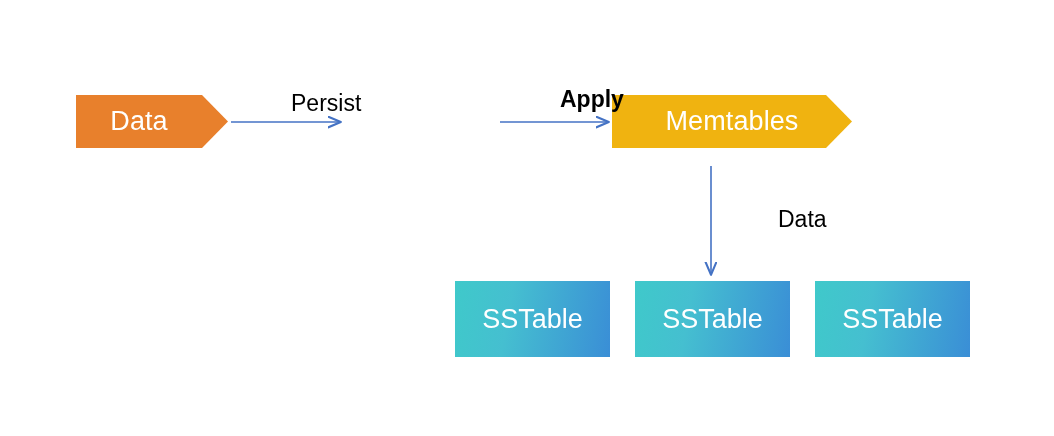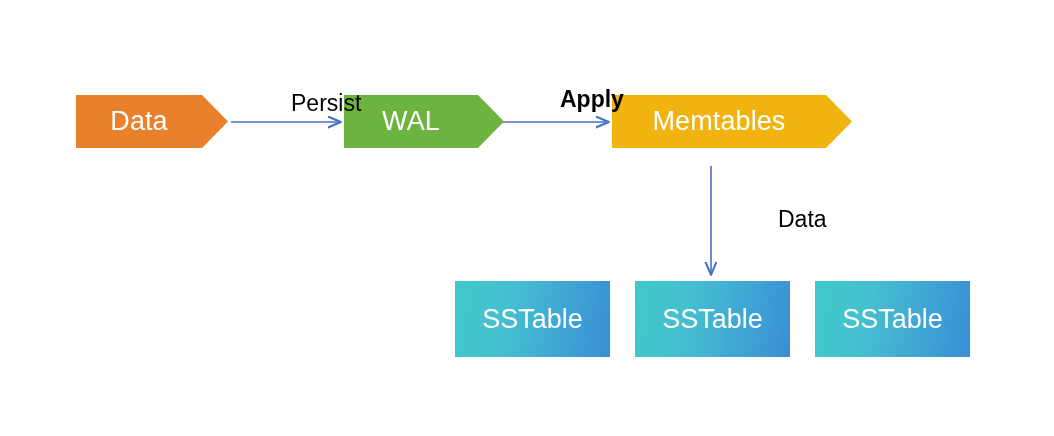--- a/index.html
+++ b/index.html
@@ -39,21 +39,21 @@
     color: #ffffff;
     font-size: 27px;
     line-height: 1;
     letter-spacing: 0.1px;
     white-space: nowrap;
   }
 
   
   .pentagon.halo-orange { filter: drop-shadow(0 0 1.5px rgba(248,190,150,0.95)); }
   .pentagon.halo-green  { filter: drop-shadow(0 0 1.5px rgba(186,224,160,0.95)); }
-  .pentagon.halo-amber  { filter: drop-shadow(0 0 1.5px rgba(250,222,150,0.95)); }
+  .pentagon.halo-amber  { filter: drop-shadow(0 0 1.5px rgba(250,222,150,0.95)); justify-content: center; }
 
   
   .sstable {
     position: absolute;
     display: flex;
     align-items: center;
     justify-content: center;
     box-sizing: border-box;
     text-align: right;
   }
@@ -106,23 +106,20 @@
 
     <g>
       <line x1="711" y1="166" x2="711" y2="274" stroke="#4472c4" stroke-width="1.6" marker-end="url(#arrowhead)"></line>
     </g>
   </svg>
 
   <div class="pentagon halo-orange" style="left:76px; top:95px; width:152px; height:53px; background:#e8802c;">
     <span class="shape-label">Data</span>
   </div>
 
-  <div class="pentagon halo-green" style="left:344px; top:95px; width:160px; height:53px; background:#6cb33f;">
-    <span class="shape-label">WAL</span>
-  </div>
 
   <div class="pentagon halo-amber" style="left:612px; top:95px; width:240px; height:53px; background:#f0b310;">
     <span class="shape-label">Memtables</span>
   </div>
 
   <div class="sstable" style="left:455px; top:281px; width:155px; height:76px; background:linear-gradient(100deg,#3fc9ca 0%,#45bfd0 35%,#3a8ed6 100%);">
     <span class="box-label">SSTable</span>
   </div>
 
   <div class="sstable" style="left:635px; top:281px; width:155px; height:76px; background:linear-gradient(100deg,#3fc9ca 0%,#45bfd0 35%,#3a8ed6 100%);">

